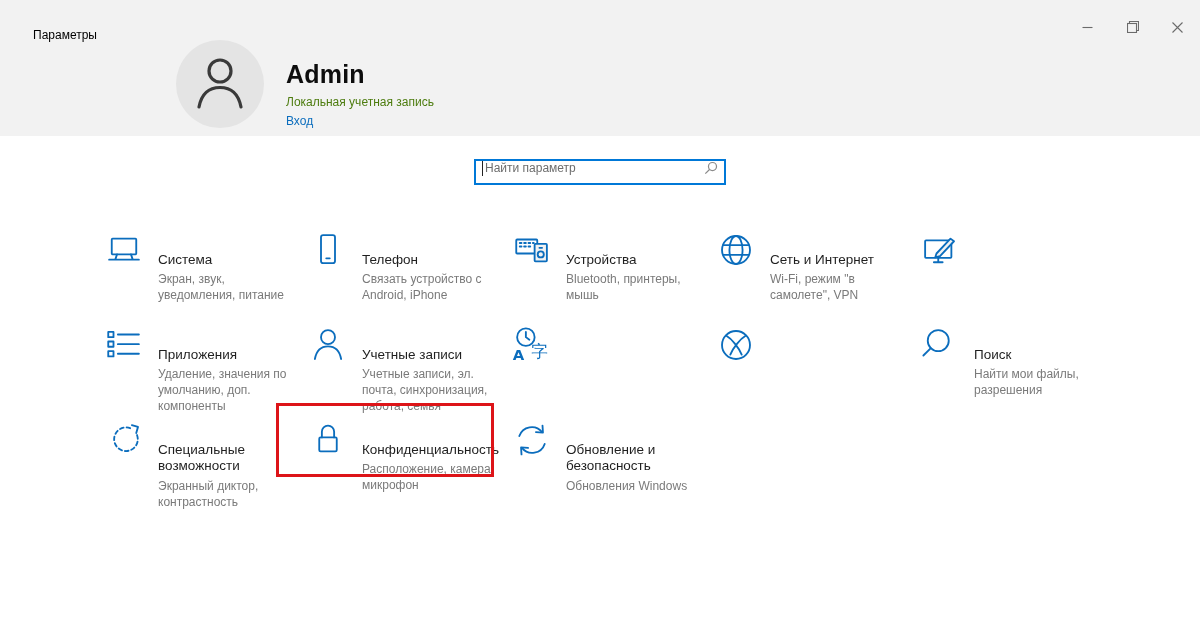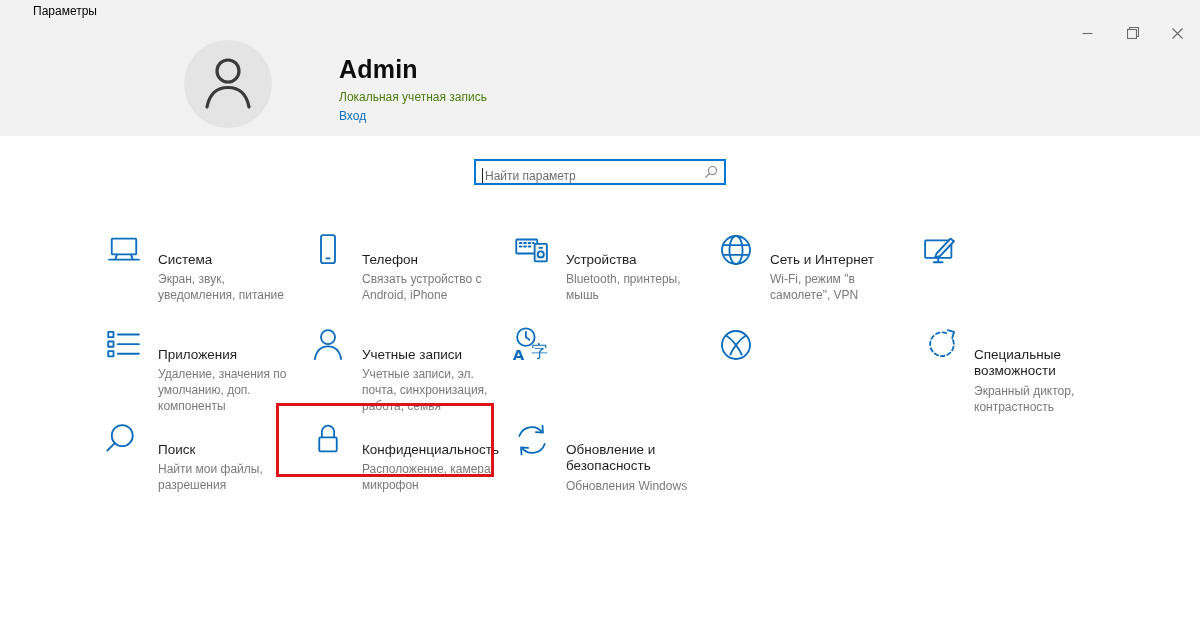--- a/index.html
+++ b/index.html
@@ -7,42 +7,42 @@
   body {
     font-family:"Liberation Sans","DejaVu Sans",sans-serif;
     background:#ffffff; color:#1b1b1b;
     -webkit-font-smoothing:antialiased;
   }
   .window { position:relative; width:1200px; height:644px; background:#ffffff; }
 
   
   .header { position:relative; width:100%; height:136px; background:#f2f2f2; }
 
-  .titlebar { position:absolute; top:4px; left:0; right:0; height:30px; display:flex; align-items:flex-start;flex-direction:column; }
+  .titlebar { position:absolute; top:12px; left:0; right:0; height:30px; display:flex; align-items:flex-end; }
   .titlebar-title { margin-left:33px; font-size:12px; color:#000; }
   .win-controls { margin-left:auto; display:flex; align-items:center; height:30px; }
   .win-btn { width:45px; height:30px; display:flex; align-items:center; justify-content:center; cursor:default; }
   .win-btn svg { display:block; }
 
   
-  .user { position:absolute; top:40px; left:184px; display:flex; align-items:center;gap:45px; }
+  .user { position:absolute; top:40px; left:176px; display:flex; align-items:flex-end; }
   .avatar {
     width:88px; height:88px; border-radius:50%;
     background:#e4e4e4; display:flex; align-items:center; justify-content:center;
   }
   .user-text { margin-left:22px; padding-top:10px; }
   .user-name { font-size:25px; font-weight:bold; color:#0d0d0d; letter-spacing:.2px; }
   .user-type { font-size:12px; color:#4d7c0f; margin-top:6px; }
   .user-signin { font-size:12px; color:#0b6dbd; margin-top:5px; cursor:pointer; }
 
   
   .search-row { display:flex; justify-content:center; margin-top:23px; }
   .search-box {
     width:252px; height:26px; background:#fff;
-    border:2px solid #0078d7; display:flex; align-items:flex-end; padding:0 6px 0 6px;
+    border:2px solid #0078d7; display:flex; align-items:flex-start; padding:0 6px 0 6px;
   }
   .caret { width:1px; height:15px; background:#222; margin-right:2px; }
   .search-box input {
     flex:1; border:none; outline:none; font-size:12px;
     font-family:"Liberation Sans","DejaVu Sans",sans-serif; color:#333; background:transparent;
   }
   .search-box input::placeholder { color:#6d6d6d; opacity:1; }
   .search-glyph { flex:none; margin-left:4px; }
 
   
@@ -262,43 +262,43 @@
           <path d="M13 13.5c6 3.5 14 13 17.5 21.5M35 13.5c-6 3.5-14 13-17.5 21.5"></path>
         </g>
           </svg>
       </span>
     </div>
 
     <div class="tile">
       <span class="tile-icon">
         <svg width="42" height="42" viewBox="0 0 48 48">
             <g class="ic">
+          <circle cx="22" cy="19" r="12"></circle>
+          <path d="M13.5 27.5 5 36"></path>
+        </g>
+          </svg>
+      </span>
+      <div class="tile-text">
+        <div class="tile-title">Поиск</div>
+        <div class="tile-sub">Найти мои файлы, разрешения</div>
+      </div>
+    </div>
+
+    <div class="tile">
+      <span class="tile-icon">
+        <svg width="42" height="42" viewBox="0 0 48 48">
+            <g class="ic">
           <path d="M31 10.5a13.5 13.5 0 1 0 7 6" stroke-dasharray="4.2 3.4"></path>
           <path d="M33 7l7 2-2 7" stroke-dasharray="none"></path>
         </g>
           </svg>
       </span>
       <div class="tile-text">
         <div class="tile-title">Специальные возможности</div>
         <div class="tile-sub">Экранный диктор, контрастность</div>
-      </div>
-    </div>
-
-    <div class="tile">
-      <span class="tile-icon">
-        <svg width="42" height="42" viewBox="0 0 48 48">
-            <g class="ic">
-          <circle cx="22" cy="19" r="12"></circle>
-          <path d="M13.5 27.5 5 36"></path>
-        </g>
-          </svg>
-      </span>
-      <div class="tile-text">
-        <div class="tile-title">Поиск</div>
-        <div class="tile-sub">Найти мои файлы, разрешения</div>
       </div>
     </div>
 
     <div class="tile">
       <div class="red-highlight"></div>
       <span class="tile-icon">
         <svg width="42" height="42" viewBox="0 0 48 48">
             <g class="ic">
           <path d="M17 21v-6.5a7 7 0 0 1 14 0V21"></path>
           <rect x="14" y="21" width="20" height="16" rx="1.5"></rect>

